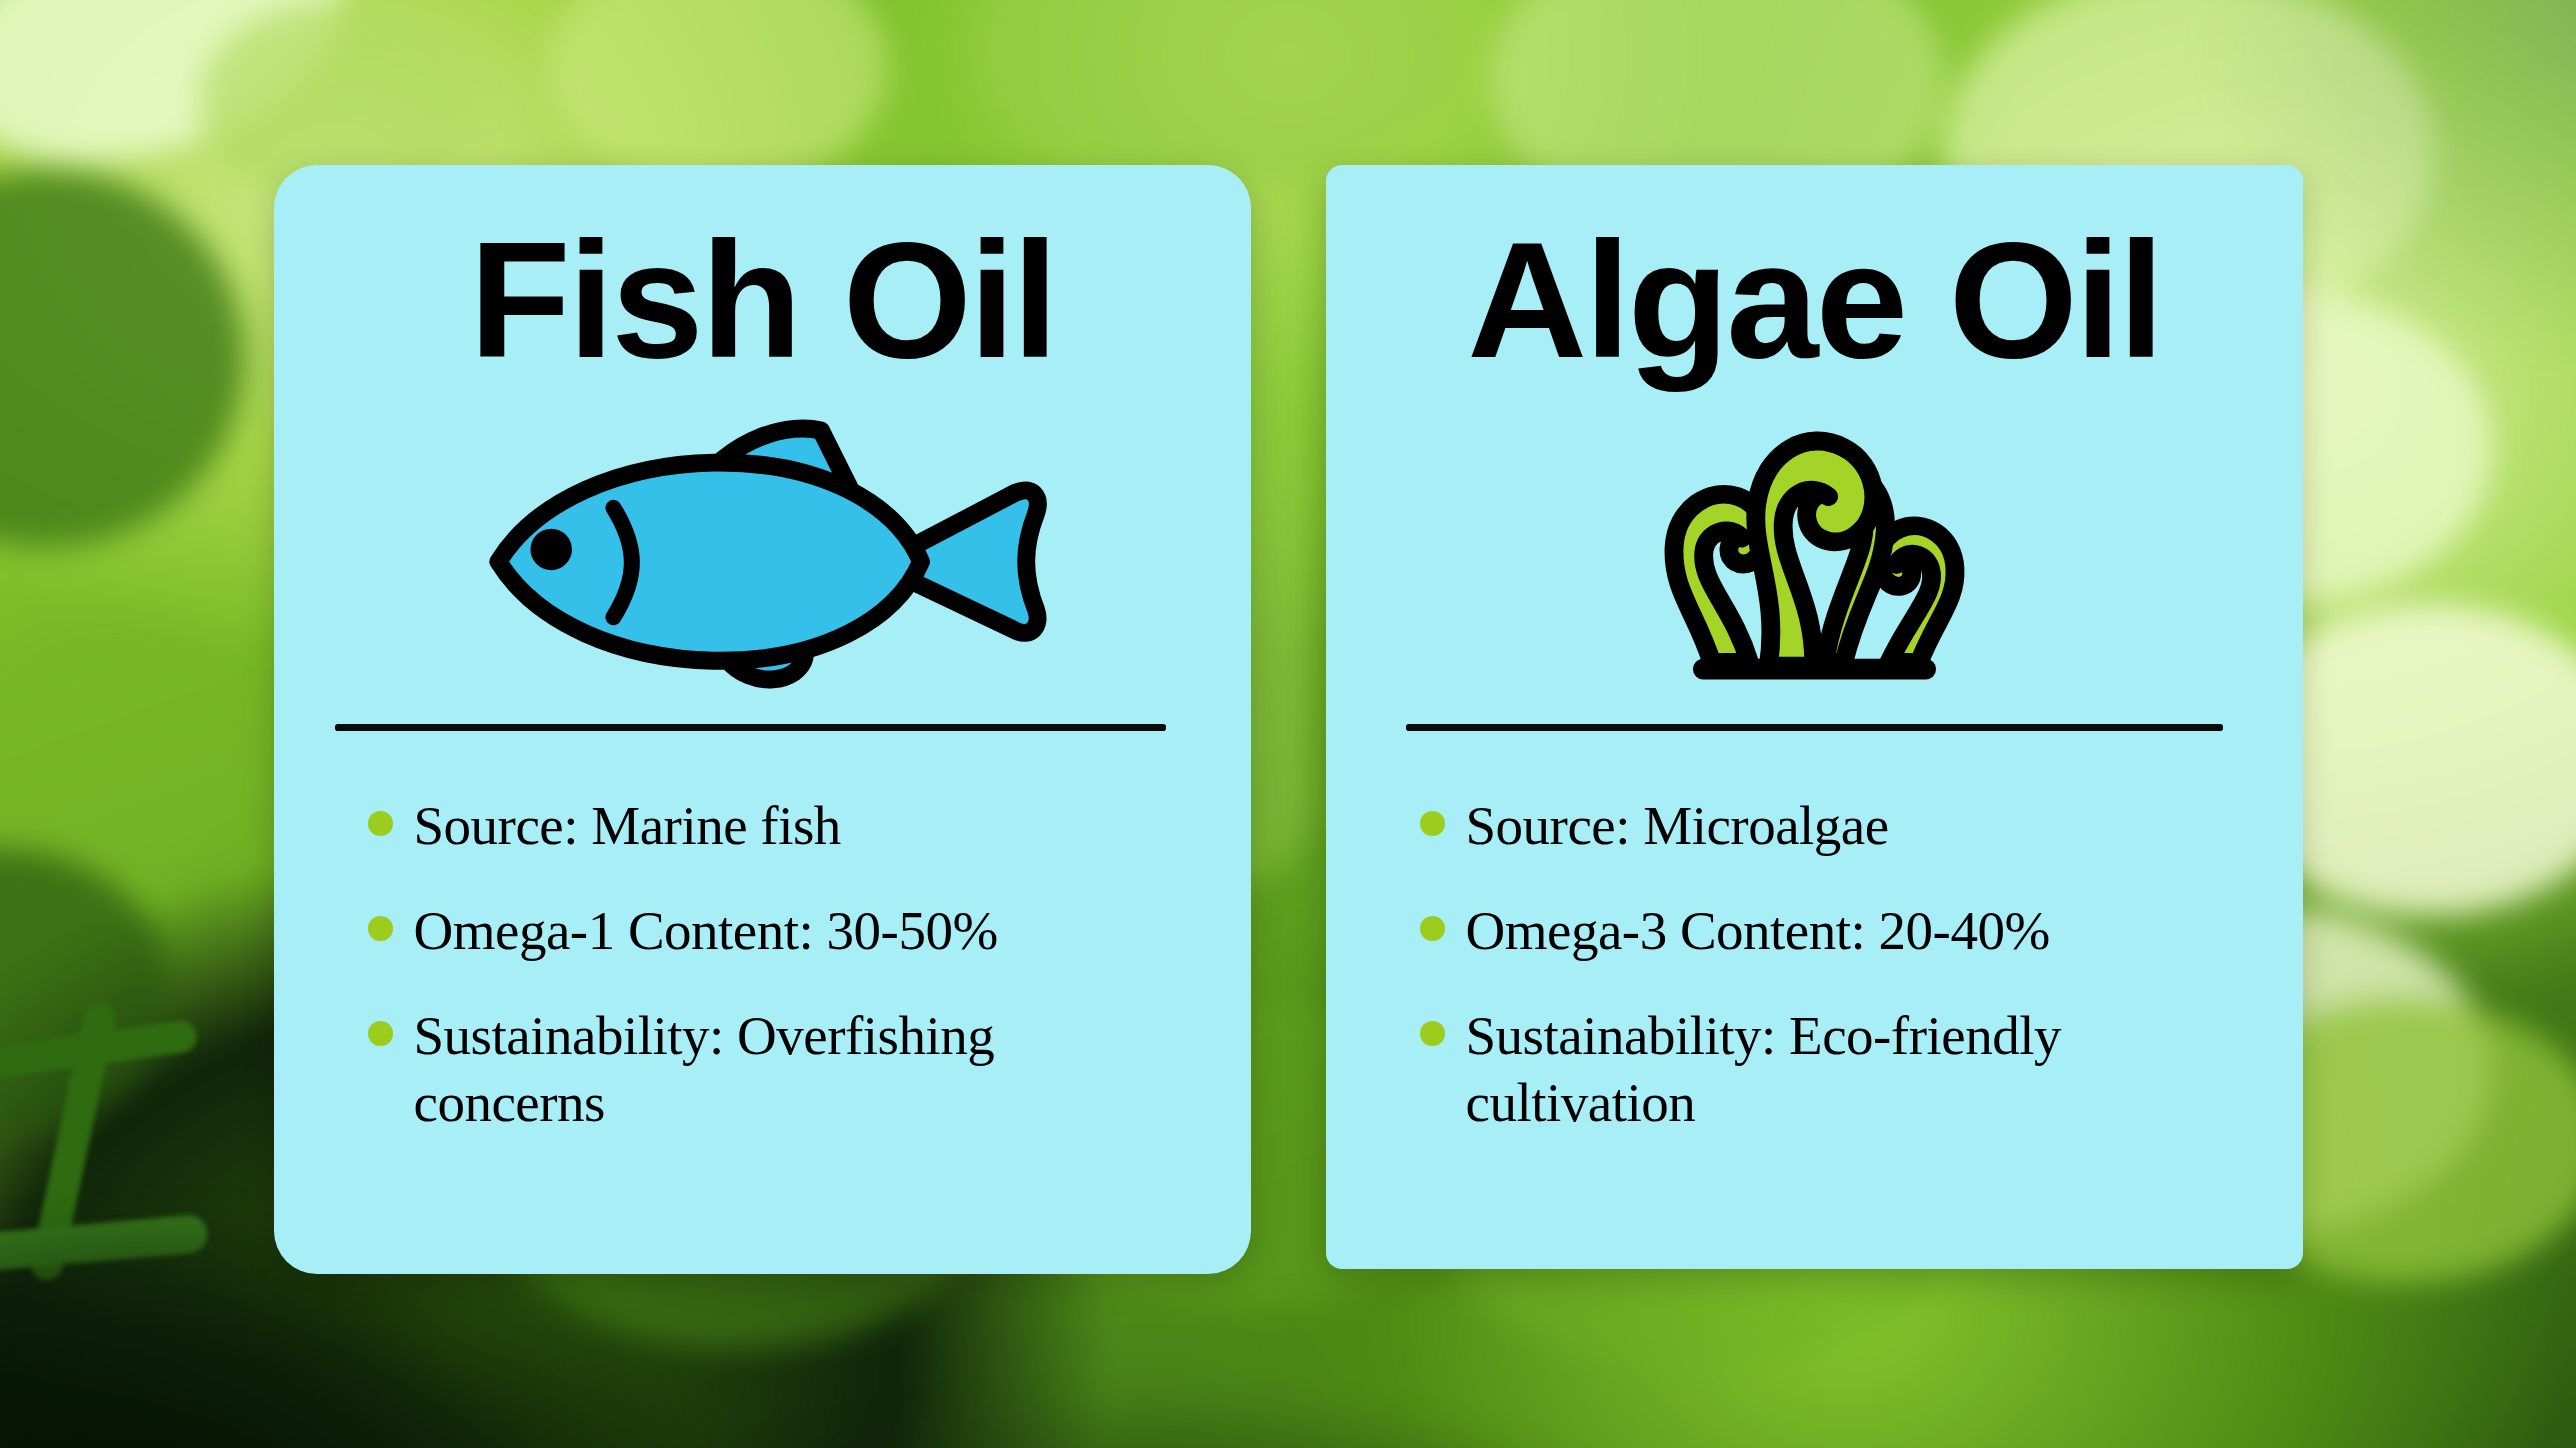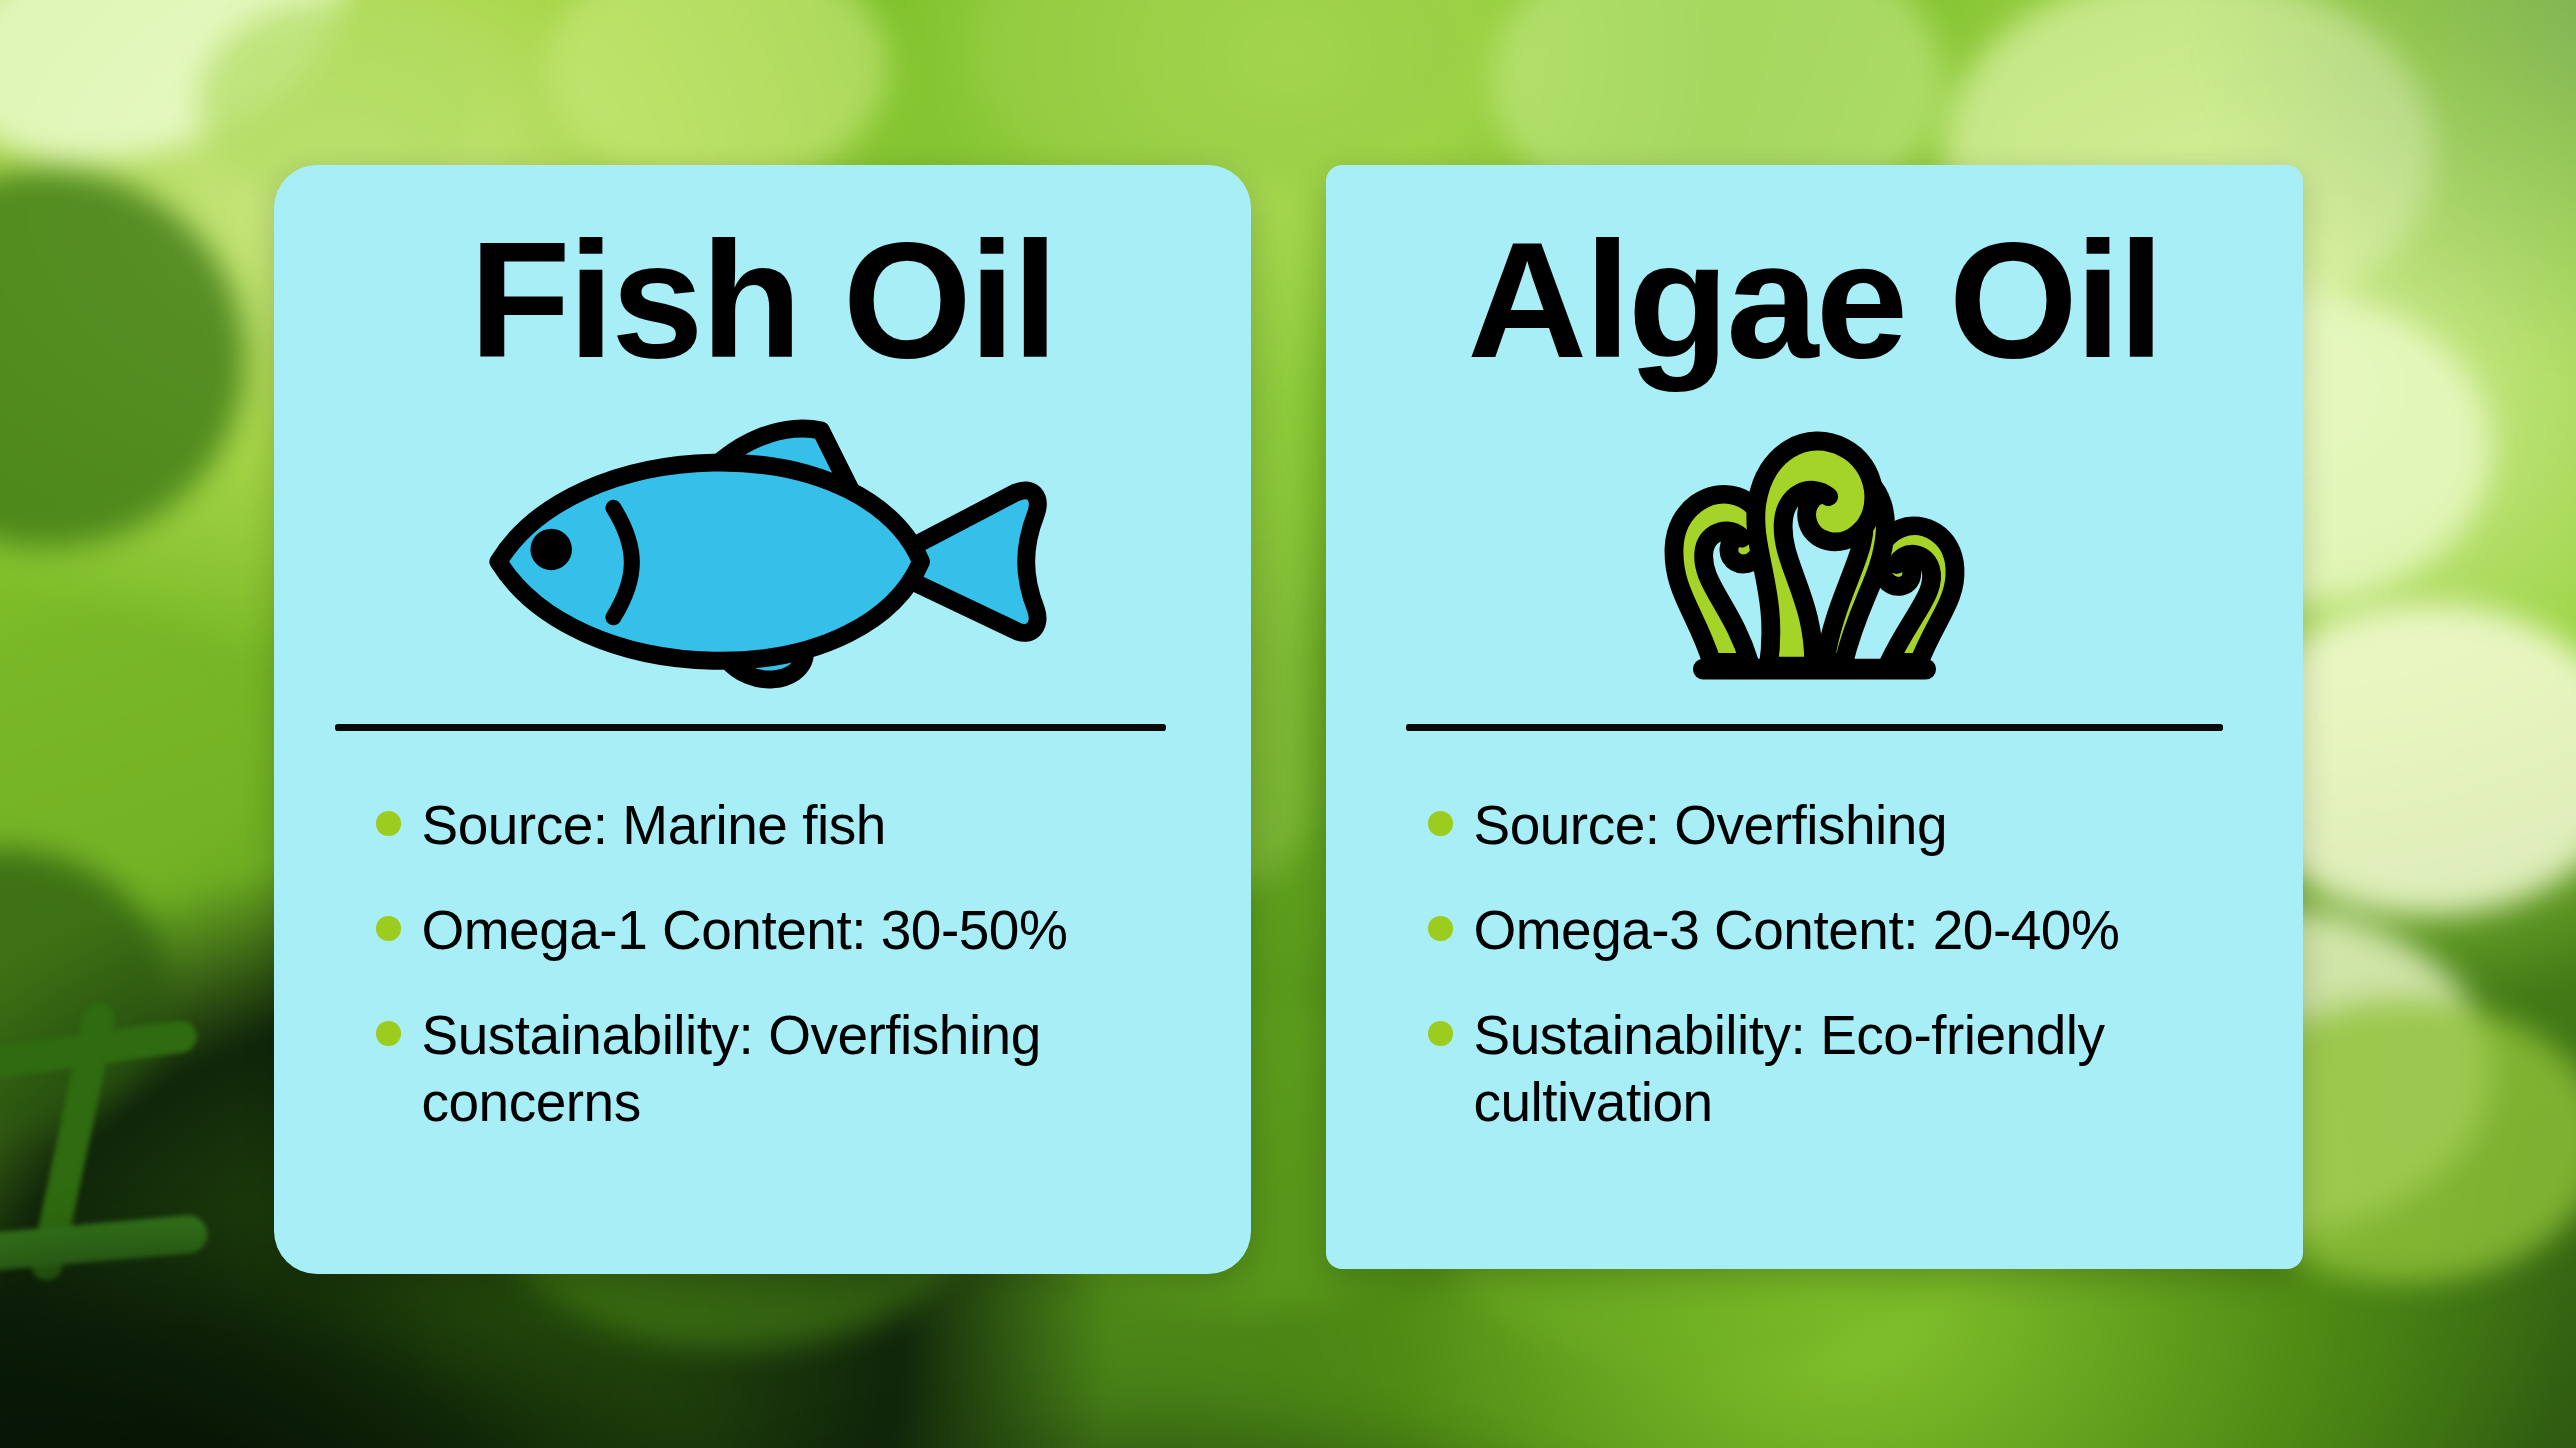--- a/index.html
+++ b/index.html
@@ -74,22 +74,23 @@
     position:absolute;
     height:6.6px;
     background:#0a0a0a;
     border-radius:2.8px;
   }
   #divider-fish  { left:61px; right:85px; top:559px; }
   #divider-algae { left:80px; right:80px; top:559px; }
 
   .bullets {
     position:absolute;
-    left:102px; right:53px;
+    left:94px; right:53px;
     top:627px;
+    font-family:Liberation Serif, serif;
   }
   .bullet-row {
     display:flex;
     align-items:flex-start;
     margin-bottom:38px;
   }
   .bullet-dot {
     flex:0 0 auto;
     width:24.5px; height:24.5px;
     border-radius:50%;
@@ -210,21 +211,21 @@
         </g>
         <rect x="36" y="268" width="258" height="22" rx="11" fill="#000"></rect>
       </svg>
     </div>
 
     <div class="divider" id="divider-algae"></div>
 
     <div class="bullets">
       <div class="bullet-row">
         <span class="bullet-dot"></span>
-        <span class="bullet-text">Source: Overfishing</span>
+        <span class="bullet-text">Source: Microalgae</span>
       </div>
       <div class="bullet-row">
         <span class="bullet-dot"></span>
         <span class="bullet-text">Omega-3 Content: 20-40%</span>
       </div>
       <div class="bullet-row">
         <span class="bullet-dot"></span>
         <span class="bullet-text">Sustainability: Eco-friendly cultivation</span>
       </div>
     </div>

